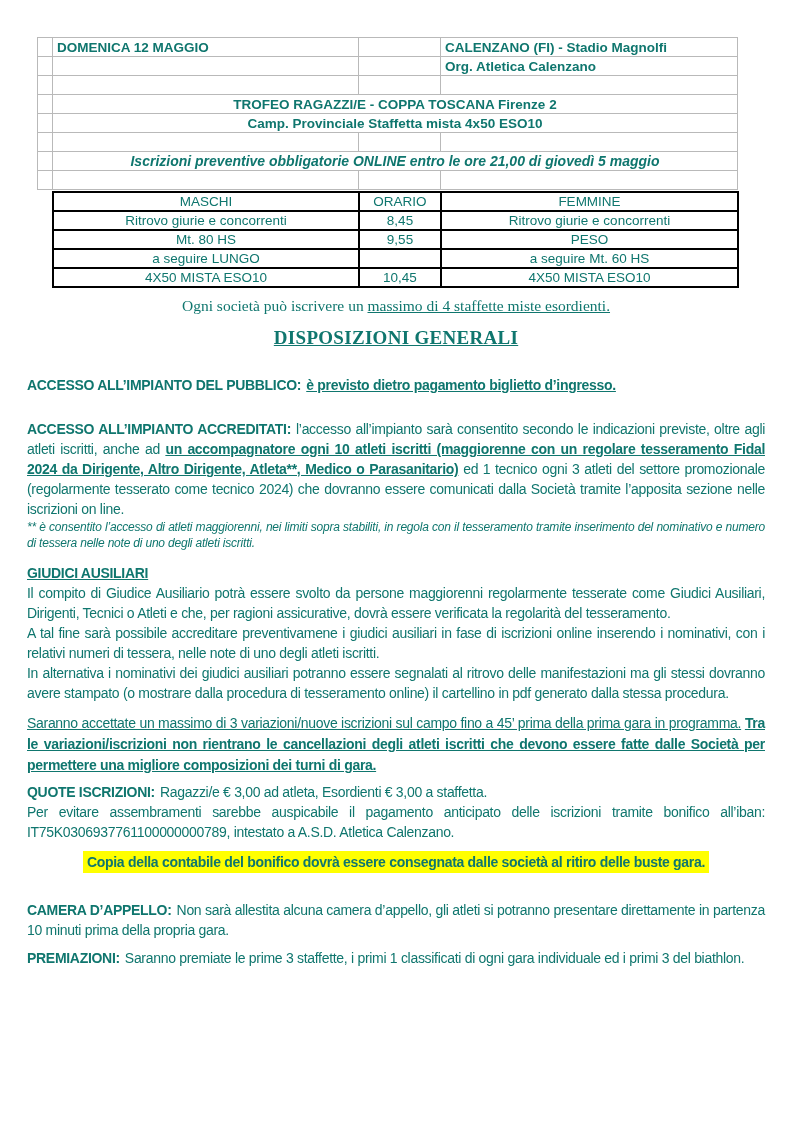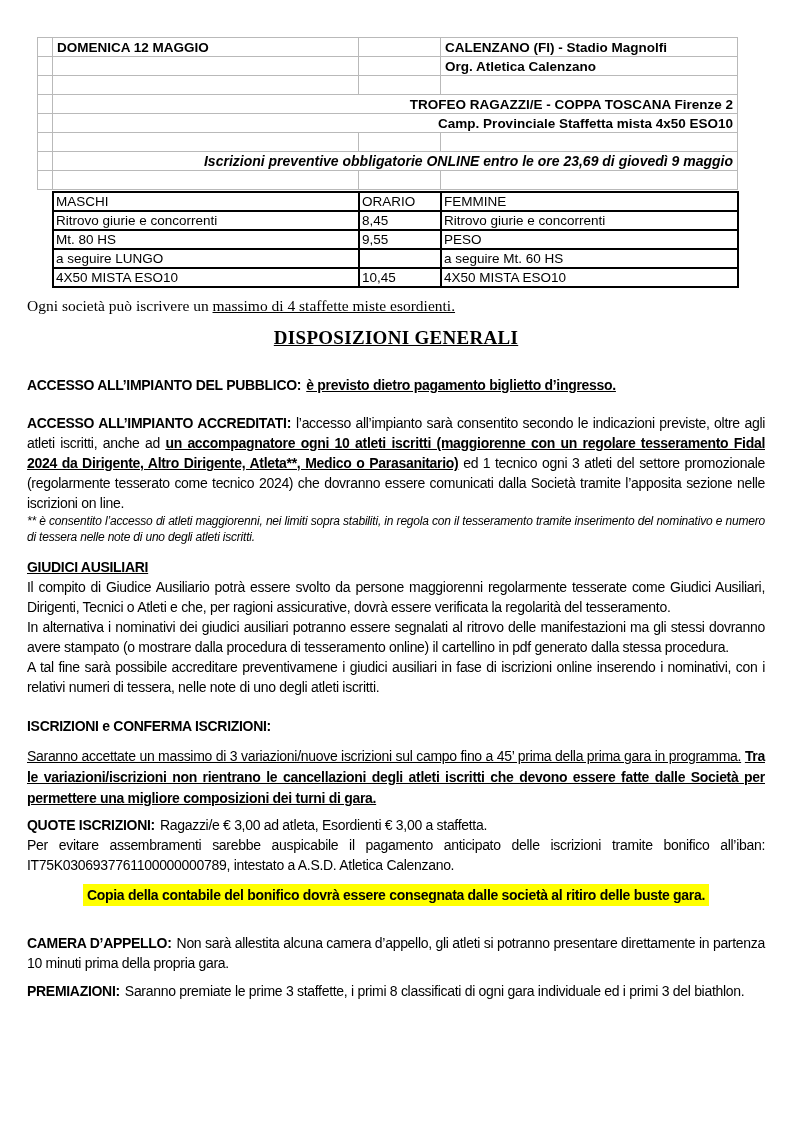--- a/index.html
+++ b/index.html
@@ -2,21 +2,21 @@
 <html><head>
 <meta charset="utf-8">
 <style>
   * { margin: 0; padding: 0; box-sizing: border-box; }
   html, body { background: #ffffff; }
   .page {
     position: relative;
     width: 794px;
     height: 1123px;
     background: #ffffff;
-    color: #000000;
+    color: #0f766e;
     overflow: hidden;
     font-family: "Liberation Sans", sans-serif;
   }
 
   
   table.t1 {
     border-collapse: collapse;
     table-layout: fixed;
     width: 700px;
     margin: 37px 0 0 37px;
@@ -24,32 +24,32 @@
     font-size: 13.5px;
     font-weight: bold;
   }
   table.t1 td {
     border: 1px solid #b9b9b9;
     height: 19px;
     padding: 0 4px;
     white-space: nowrap;
     overflow: hidden;
   }
-  table.t1 td.center { text-align: right; }
+  table.t1 td.center { text-align: center; }
   table.t1 td.notice { font-style: italic; font-size: 14px; }
 
   
   table.t2 {
     border-collapse: collapse;
     table-layout: fixed;
     width: 685px;
     margin: 1px 0 0 52px;
     font-family: "Liberation Sans", sans-serif;
     font-size: 13.5px;
-    text-align: left;
+    text-align: center;
   }
   table.t2 td {
     border: 2px solid #000000;
     height: 19px;
     padding: 0 2px;
     white-space: nowrap;
     overflow: hidden;
   }
 
   
@@ -64,34 +64,34 @@
   }
   .b { font-weight: bold; }
   .u { text-decoration: underline; }
   .label { margin-right: 5px; }
 
   .intro {
     font-family: "Liberation Serif", serif;
     font-size: 15.5px;
     letter-spacing: 0;
     margin-top: 8px;
-    text-align: left;
+    text-align: center;
   }
   .heading {
     font-family: "Liberation Serif", serif;
     font-size: 19px;
     font-weight: bold;
     text-align: center;
     margin-top: 11px;
     letter-spacing: 0.3px;
   }
   .heading span { text-decoration: underline; }
 
   .pubblico { margin-top: 26px; }
-  .accreditati { margin-top: 18px; }
+  .accreditati { margin-top: 24px; }
   .footnote {
     font-size: 12px;
     font-style: italic;
     line-height: 16px;
     letter-spacing: -0.2px;
     text-align: justify;
     font-family: "Liberation Sans", sans-serif;
   }
   .giudici-title { margin-top: 12px; }
   .iscrizioni-title { margin-top: 19px; }
@@ -151,21 +151,21 @@
       <td class="center" colspan="3">Camp. Provinciale Staffetta mista 4x50 ESO10</td>
     </tr>
     <tr>
       <td></td>
       <td></td>
       <td></td>
       <td></td>
     </tr>
     <tr>
       <td></td>
-      <td class="center notice" colspan="3">Iscrizioni preventive obbligatorie ONLINE entro le ore 23,69 di giovedì 9 maggio</td>
+      <td class="center notice" colspan="3">Iscrizioni preventive obbligatorie ONLINE entro le ore 21,00 di giovedì 5 maggio</td>
     </tr>
     <tr>
       <td></td>
       <td></td>
       <td></td>
       <td></td>
     </tr>
   </tbody>
     </table>
 
@@ -211,30 +211,29 @@
     <p class="heading"><span>DISPOSIZIONI GENERALI</span></p>
 
     <p class="para pubblico"><span class="b label">ACCESSO ALL’IMPIANTO DEL PUBBLICO:</span><span class="b u">è previsto dietro pagamento biglietto d’ingresso.</span></p>
 
     <p class="para accreditati"><span class="b label">ACCESSO ALL’IMPIANTO ACCREDITATI:</span><span>l’accesso all’impianto sarà consentito secondo le indicazioni previste, oltre agli atleti iscritti, anche ad </span><span class="b u">un accompagnatore ogni 10 atleti iscritti (maggiorenne con un regolare tesseramento Fidal 2024 da Dirigente, Altro Dirigente, Atleta**, Medico o Parasanitario)</span><span> ed 1 tecnico ogni 3 atleti del settore promozionale (regolarmente tesserato come tecnico 2024) che dovranno essere comunicati dalla Società tramite l’apposita sezione nelle iscrizioni on line.</span></p>
 
     <p class="para footnote">** è consentito l’accesso di atleti maggiorenni, nei limiti sopra stabiliti, in regola con il tesseramento tramite inserimento del nominativo e numero di tessera nelle note di uno degli atleti iscritti.</p>
 
     <p class="para giudici-title"><span class="b u">GIUDICI AUSILIARI</span></p>
     <p class="para">Il compito di Giudice Ausiliario potrà essere svolto da persone maggiorenni regolarmente tesserate come Giudici Ausiliari, Dirigenti, Tecnici o Atleti e che, per ragioni assicurative, dovrà essere verificata la regolarità del tesseramento.</p>
+    <p class="para">A tal fine sarà possibile accreditare preventivamene i giudici ausiliari in fase di iscrizioni online inserendo i nominativi, con i relativi numeri di tessera, nelle note di uno degli atleti iscritti.</p>
     <p class="para">In alternativa i nominativi dei giudici ausiliari potranno essere segnalati al ritrovo delle manifestazioni ma gli stessi dovranno avere stampato (o mostrare dalla procedura di tesseramento online) il cartellino in pdf generato dalla stessa procedura.</p>
-    <p class="para">A tal fine sarà possibile accreditare preventivamene i giudici ausiliari in fase di iscrizioni online inserendo i nominativi, con i relativi numeri di tessera, nelle note di uno degli atleti iscritti.</p>
-
-    <p class="para b iscrizioni-title">ISCRIZIONI e CONFERMA ISCRIZIONI:</p>
+
 
     <p class="para variazioni"><span class="u">Saranno accettate un massimo di 3 variazioni/nuove iscrizioni sul campo fino a 45’ prima della prima gara in programma.</span> <span class="b u">Tra le variazioni/iscrizioni non rientrano le cancellazioni degli atleti iscritti che devono essere fatte dalle Società per permettere una migliore composizioni dei turni di gara.</span></p>
 
     <p class="para quote"><span class="b label">QUOTE ISCRIZIONI:</span><span>Ragazzi/e € 3,00  ad atleta, Esordienti € 3,00 a staffetta.</span></p>
     <p class="para">Per evitare assembramenti sarebbe auspicabile il pagamento anticipato delle iscrizioni tramite bonifico all’iban: IT75K0306937761100000000789, intestato a A.S.D. Atletica Calenzano.</p>
 
     <p class="highlight-line"><span>Copia della contabile del bonifico dovrà essere consegnata dalle società al ritiro delle buste gara.</span></p>
 
     <p class="para camera"><span class="b label">CAMERA D’APPELLO:</span><span>Non sarà allestita alcuna camera d’appello, gli atleti si potranno presentare direttamente in partenza 10 minuti prima della propria gara.</span></p>
 
-    <p class="para premiazioni"><span class="b label">PREMIAZIONI:</span><span>Saranno premiate le prime 3 staffette, i primi 8 classificati di ogni gara individuale ed i primi 3 del biathlon.</span></p>
+    <p class="para premiazioni"><span class="b label">PREMIAZIONI:</span><span>Saranno premiate le prime 3 staffette, i primi 1 classificati di ogni gara individuale ed i primi 3 del biathlon.</span></p>
 
   </div>
 </div>
 
 </body></html>

